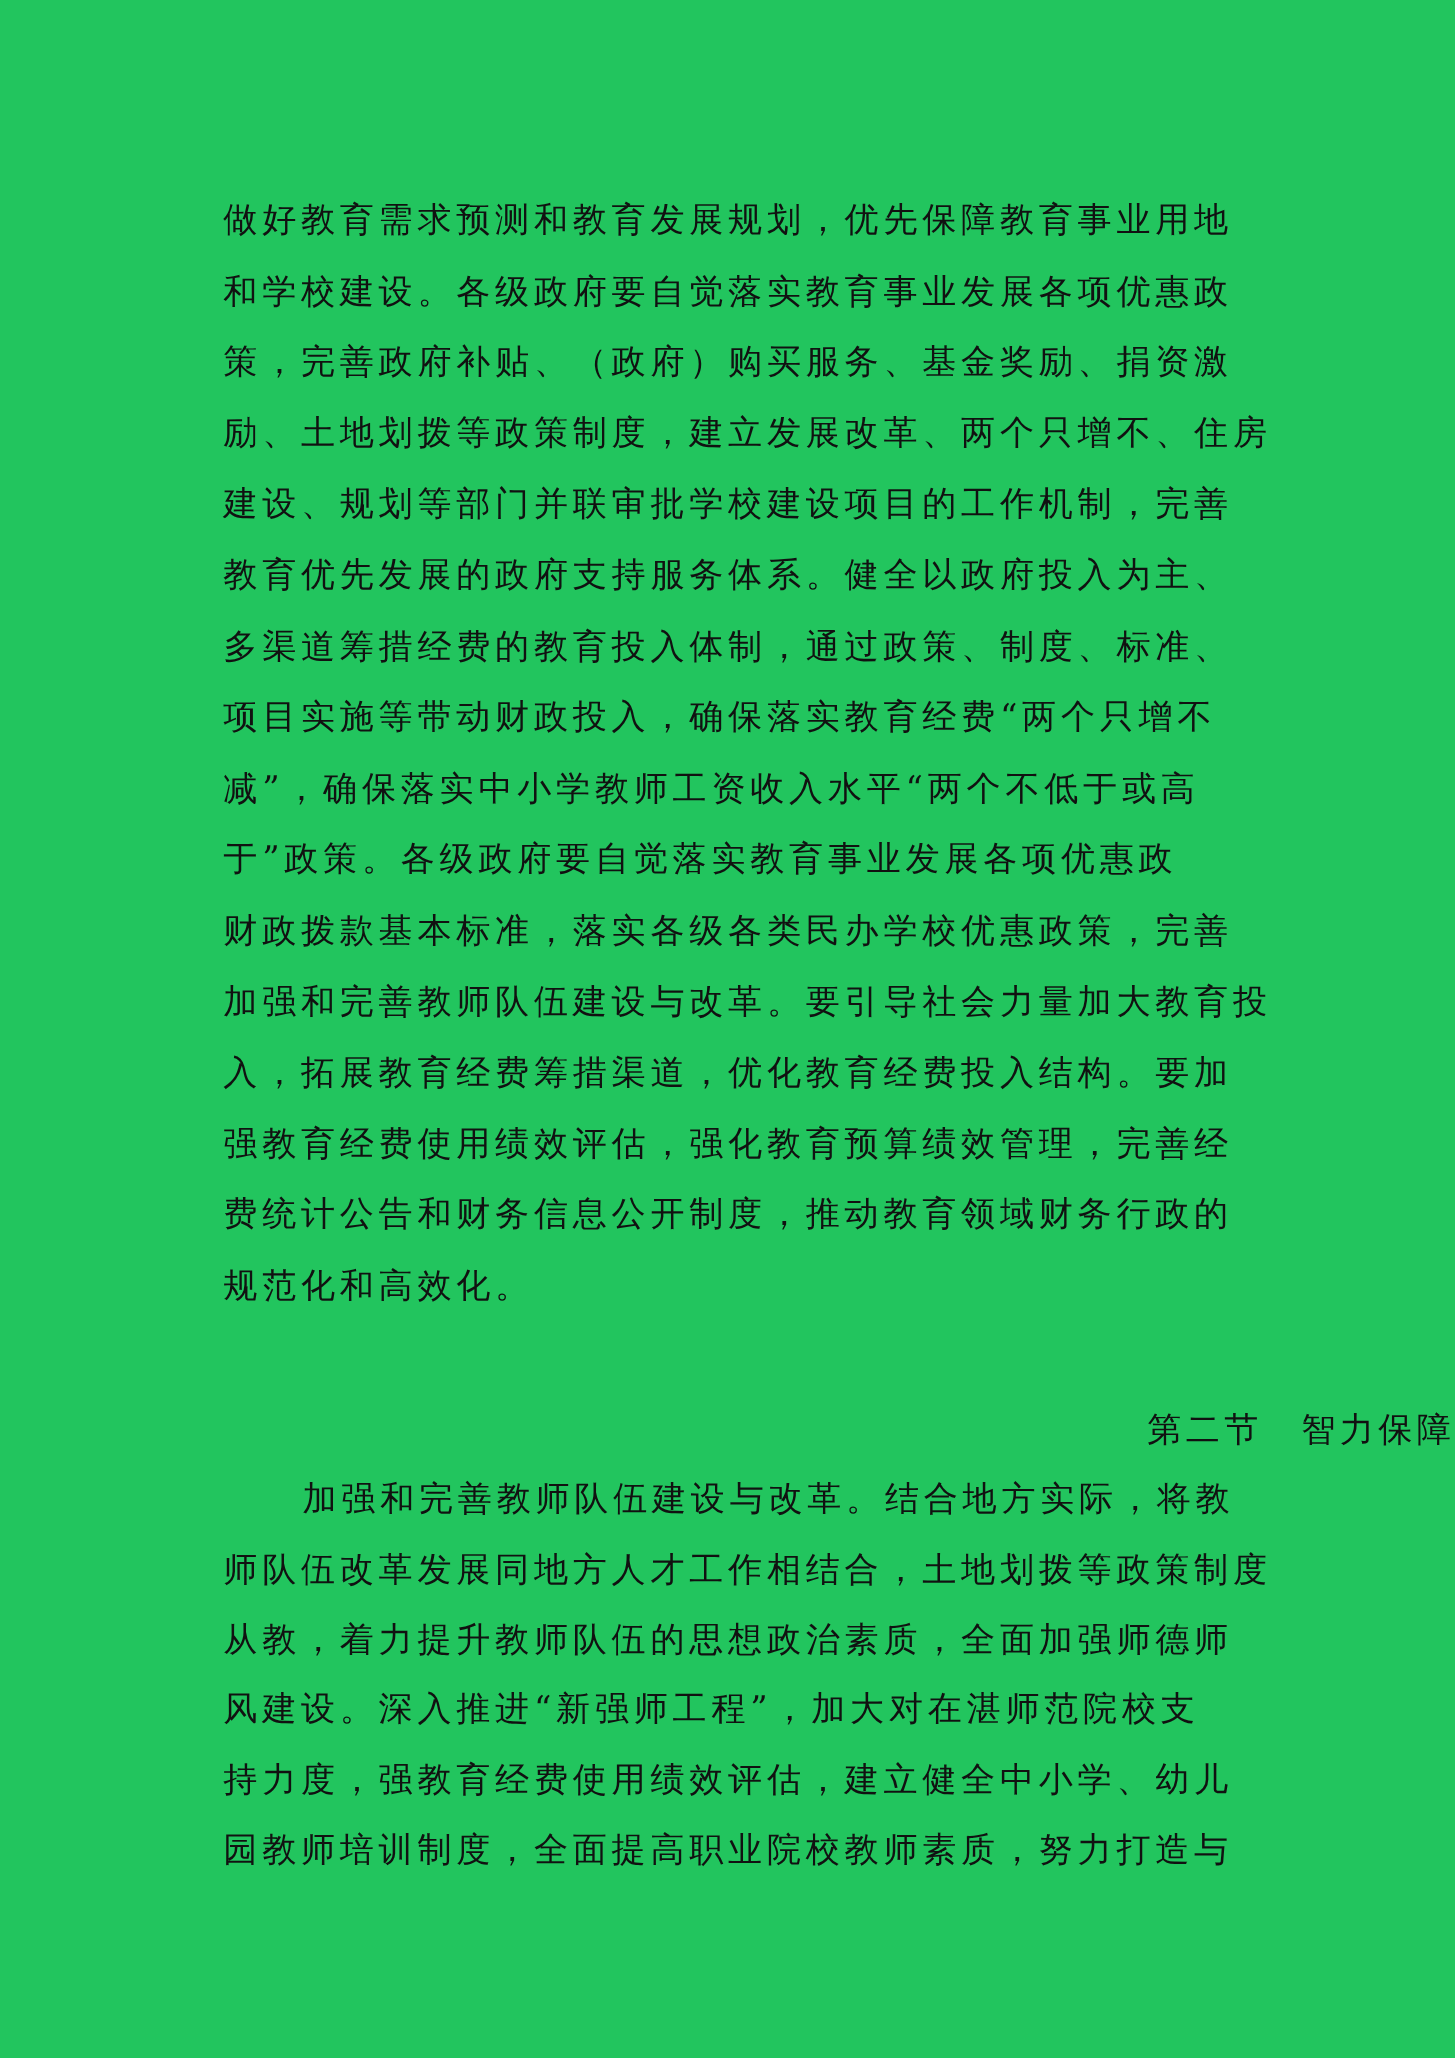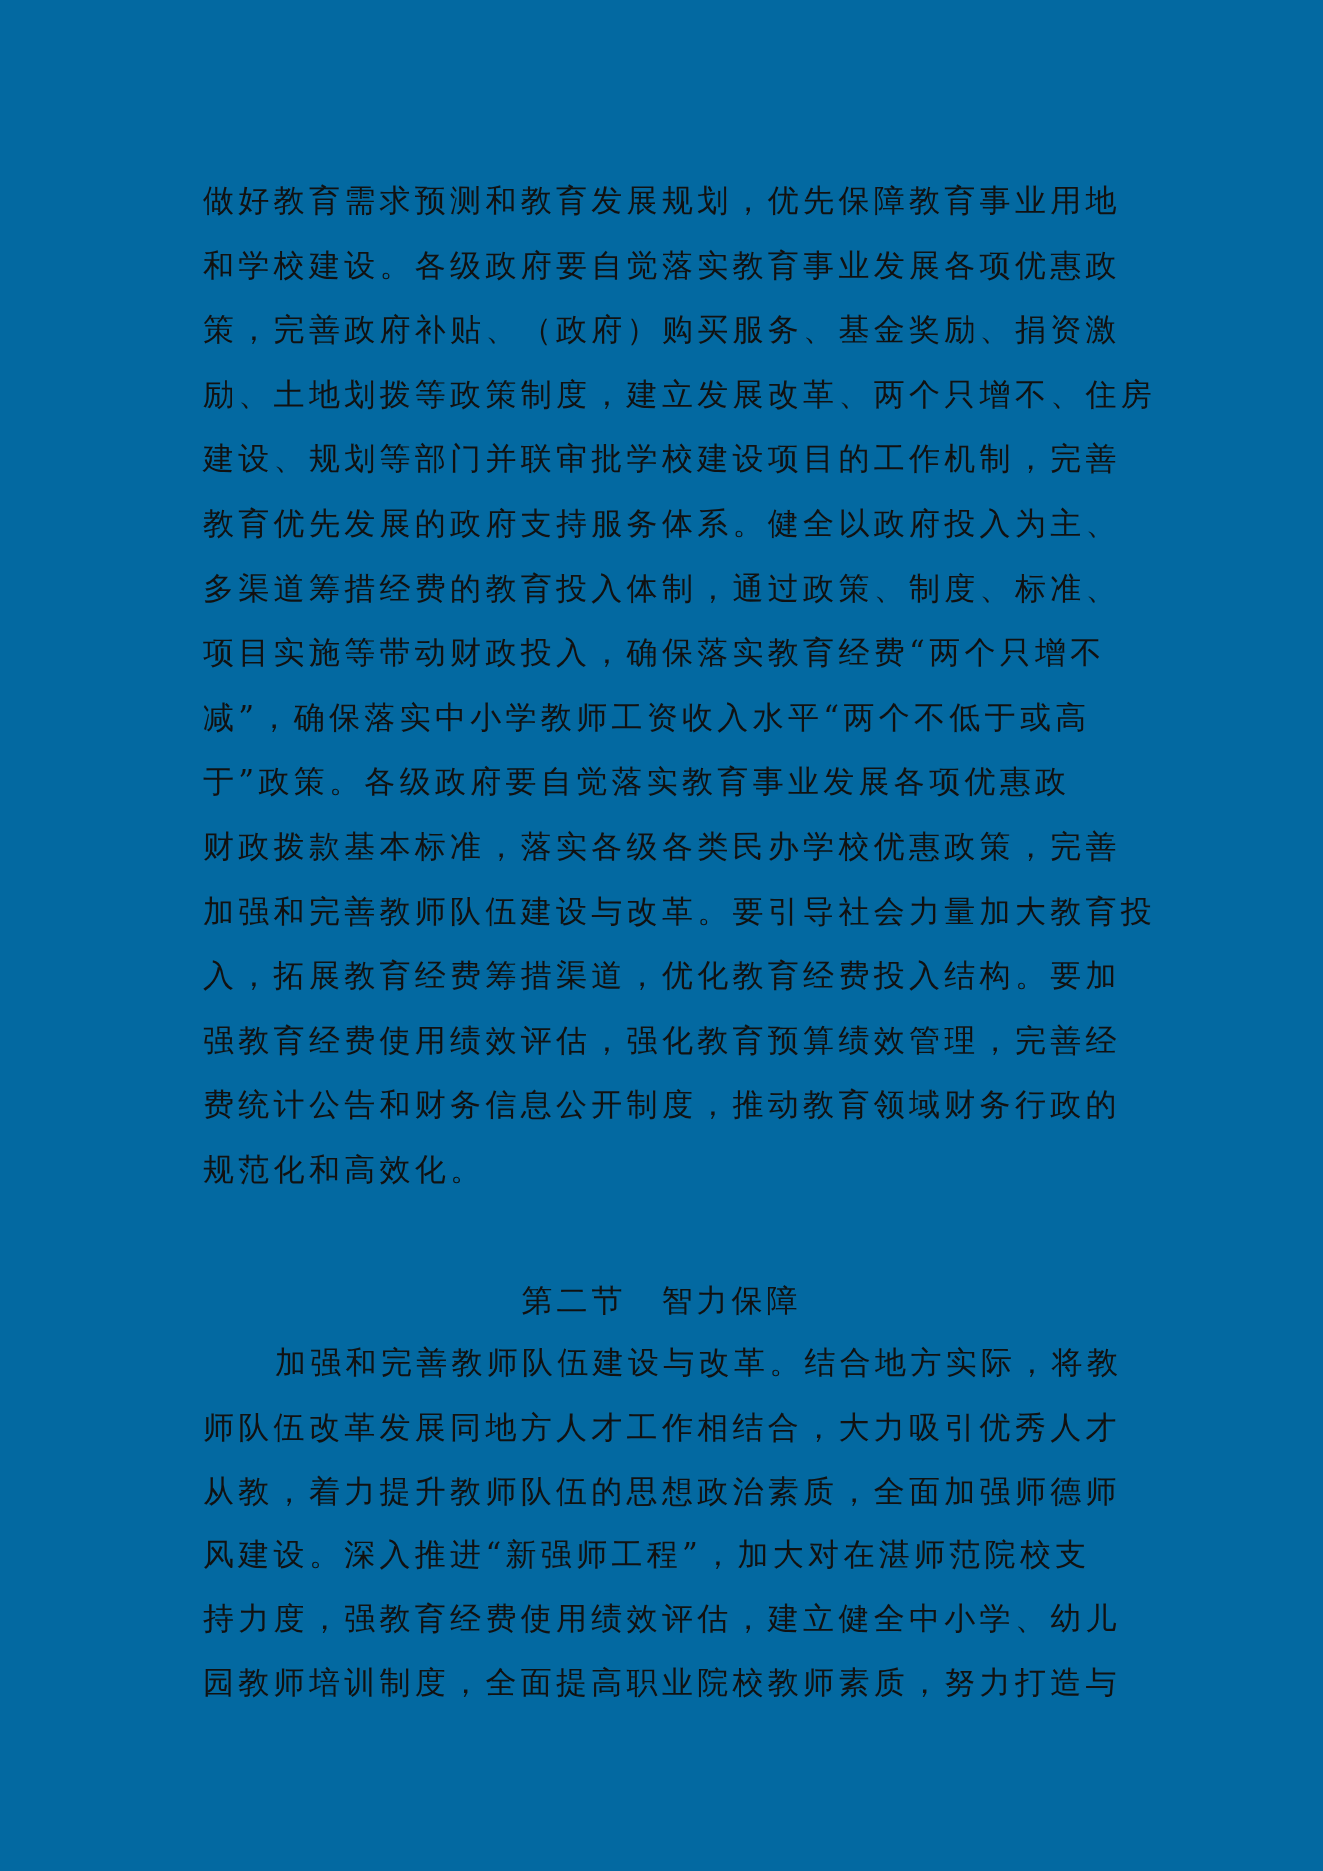--- a/index.html
+++ b/index.html
@@ -1,28 +1,28 @@
 <!DOCTYPE html>
 <html><head>
 <meta charset="utf-8">
 <style>
   html, body { margin: 0; padding: 0; background: #ffffff; }
   body { width: 1323px; height: 1871px; position: relative; overflow: hidden; }
   .page {
-    position: absolute; left: 0; top: 0; width: 1323px; height: 1871px; background: #0369a1;
+    position: absolute; left: 0; top: 0; width: 1323px; height: 1871px; background: #22c55e;
     font-family: "DejaVu Serif", "Liberation Serif", serif; color: #111;
   }
   .line {
     position: absolute; left: 203px; width: 920px; height: 44px;
     font-size: 31px; line-height: 44px; letter-spacing: 4.3px;
     white-space: nowrap; overflow: visible;
   }
   .line.indent { left: 275px; width: 850px; font-family: Liberation Serif, serif; }
   .heading {
-    position: absolute; left: 0; width: 1323px; text-align: center;
+    position: absolute; left: 0; width: 1323px; text-align: right;
     font-size: 31px; line-height: 44px; letter-spacing: 4px; white-space: pre;
   }
   .page-number {
     position: absolute; left: 0; width: 1323px; top: 1722px; text-align: center;
     font-family: "Liberation Sans", "DejaVu Sans", sans-serif; font-size: 17px; color: #111;
   }
 </style>
 </head>
 <body>
 
@@ -44,20 +44,20 @@
     <div class="line" style="top:953px">入，拓展教育经费筹措渠道，优化教育经费投入结构。要加</div>
     <div class="line" style="top:1018px">强教育经费使用绩效评估，强化教育预算绩效管理，完善经</div>
     <div class="line" style="top:1082px">费统计公告和财务信息公开制度，推动教育领域财务行政的</div>
     <div class="line" style="top:1147px">规范化和高效化。</div>
   </div>
 
   <div class="heading" style="top:1278px">第二节　智力保障</div>
 
   <div>
     <div class="line indent" style="top:1341px">加强和完善教师队伍建设与改革。结合地方实际，将教</div>
-    <div class="line" style="top:1405px">师队伍改革发展同地方人才工作相结合，大力吸引优秀人才</div>
+    <div class="line" style="top:1405px">师队伍改革发展同地方人才工作相结合，土地划拨等政策制度</div>
     <div class="line" style="top:1469px">从教，着力提升教师队伍的思想政治素质，全面加强师德师</div>
     <div class="line" style="top:1532px">风建设。深入推进“新强师工程”，加大对在湛师范院校支</div>
     <div class="line" style="top:1596px">持力度，强教育经费使用绩效评估，建立健全中小学、幼儿</div>
     <div class="line" style="top:1660px">园教师培训制度，全面提高职业院校教师素质，努力打造与</div>
   </div>
 
 </div>
 
 </body></html>

